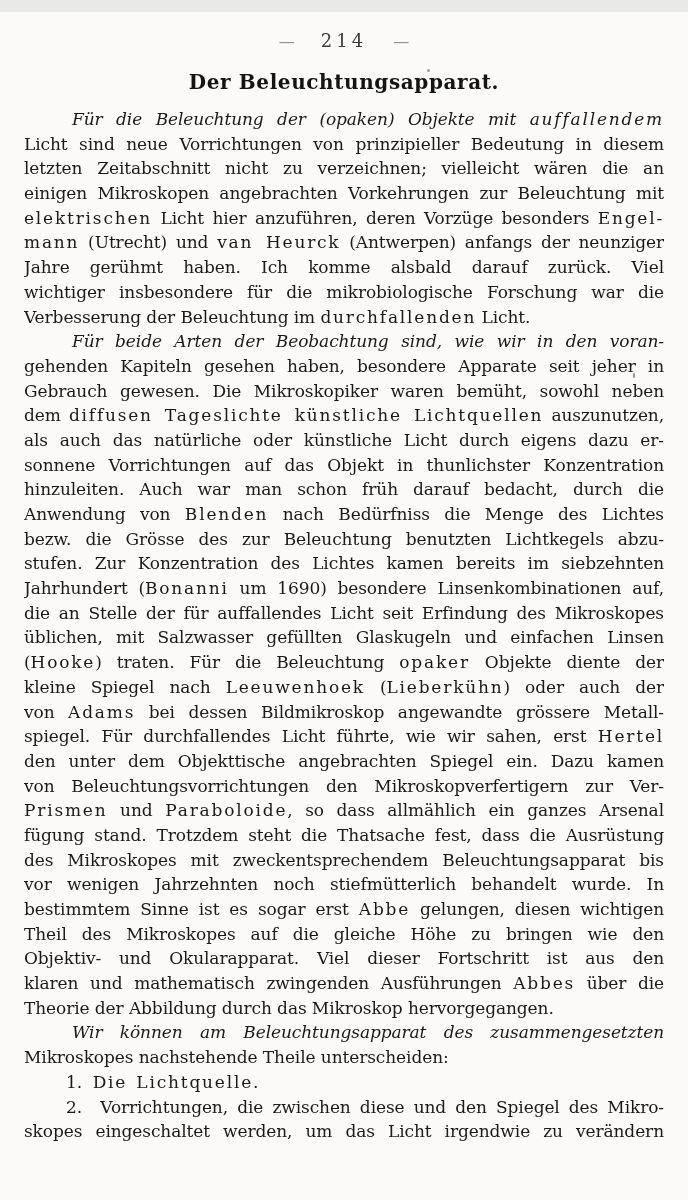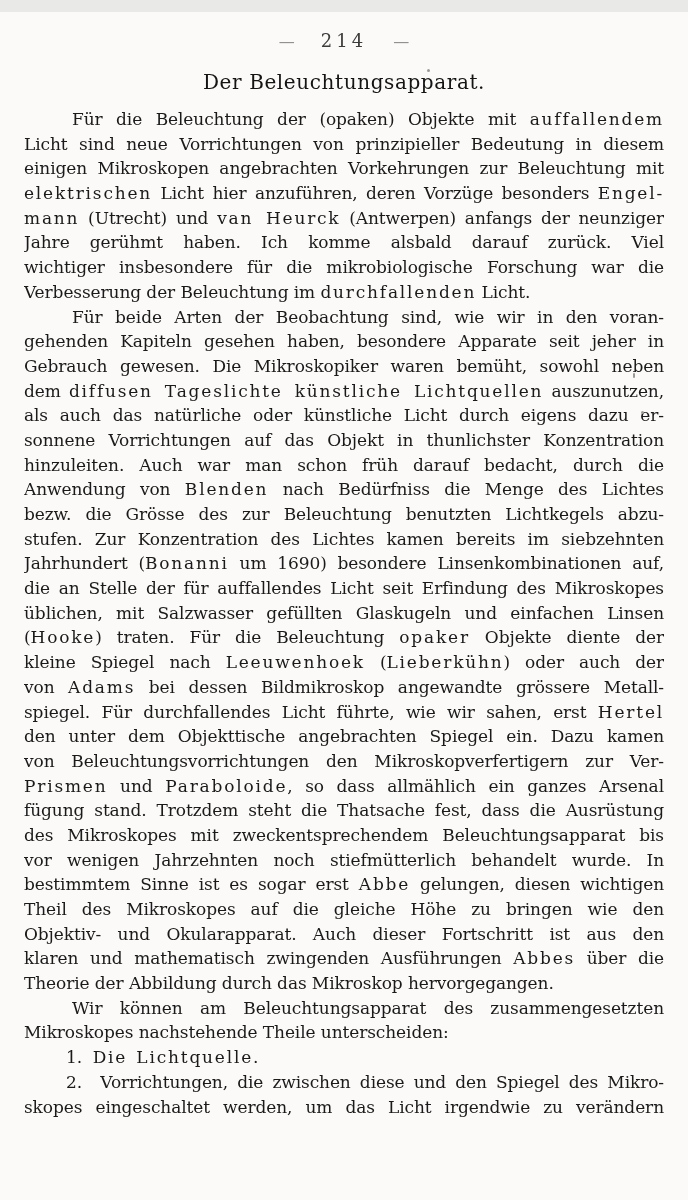--- a/index.html
+++ b/index.html
@@ -23,21 +23,21 @@
   }
   .pagenum .dash { color: #8d8d8b; letter-spacing: 0; padding: 0 26px; font-size: 16px; }
   .pagenum .num  { letter-spacing: 4px; }
   .heading {
     position: absolute;
     top: 58px; left: 0;
     width: 100%;
     margin: 0;
     text-align: center;
     font-size: 20px;
-    font-weight: normal;
+    font-weight: bold;
     letter-spacing: 0.6px;
     color: #141414;
   }
   .text {
     position: absolute;
     top: 95px;
     left: 24px;
     width: 640px;
   }
   .line {
@@ -45,41 +45,42 @@
     line-height: 24.7px;
     height: 24.7px;
     letter-spacing: -0.1px;
     white-space: normal;
     text-align: justify;
     text-align-last: justify;
     -moz-text-align-last: justify;
     overflow: hidden;
   }
   .line.left { text-align: center; text-align-last: left; -moz-text-align-last: left; }
-  .line.ind-para { text-indent: 48px; }
+  .line.ind-para { text-indent: 48px; font-style: italic; }
   .line.ind-list { text-indent: 42px; }
   .sp { letter-spacing: 1.8px; word-spacing: 2px; }
   .speck { position: absolute; background: #9a9a96; border-radius: 50%; }
   .speck.s1 { left: 427px; top: 57px;  width: 3px; height: 3px; }
   .speck.s2 { left: 633px; top: 361px; width: 2px; height: 5px; border-radius: 1px; }
   .speck.s3 { left: 641px; top: 399px; width: 3px; height: 3px; }
 </style>
 </head>
 <body>
 
 <div class="page">
   <div class="pagenum">
     <span class="dash">—</span><span class="num">214</span><span class="dash">—</span>
   </div>
 
   <h1 class="heading">Der Beleuchtungsapparat.</h1>
 
   <div class="text" id="lines">
       <div class="line ind-para">Für die Beleuchtung der (opaken) Objekte mit <span class="sp">auffallendem</span></div>
       <div class="line">Licht sind neue Vorrichtungen von prinzipieller Bedeutung in diesem</div>
+      <div class="line">letzten Zeitabschnitt nicht zu verzeichnen; vielleicht wären die an</div>
       <div class="line">einigen Mikroskopen angebrachten Vorkehrungen zur Beleuchtung mit</div>
       <div class="line"><span class="sp">elektrischen</span> Licht hier anzuführen, deren Vorzüge besonders <span class="sp">Engel-</span></div>
       <div class="line"><span class="sp">mann</span> (Utrecht) und <span class="sp">van Heurck</span> (Antwerpen) anfangs der neunziger</div>
       <div class="line">Jahre gerühmt haben. Ich komme alsbald darauf zurück. Viel</div>
       <div class="line">wichtiger insbesondere für die mikrobiologische Forschung war die</div>
       <div class="line left">Verbesserung der Beleuchtung im <span class="sp">durchfallenden</span> Licht.</div>
       <div class="line ind-para">Für beide Arten der Beobachtung sind, wie wir in den voran-</div>
       <div class="line">gehenden Kapiteln gesehen haben, besondere Apparate seit jeher in</div>
       <div class="line">Gebrauch gewesen. Die Mikroskopiker waren bemüht, sowohl neben</div>
       <div class="line">dem <span class="sp">diffusen Tageslichte künstliche Lichtquellen</span> auszunutzen,</div>
@@ -97,21 +98,21 @@
       <div class="line">von <span class="sp">Adams</span> bei dessen Bildmikroskop angewandte grössere Metall-</div>
       <div class="line">spiegel. Für durchfallendes Licht führte, wie wir sahen, erst <span class="sp">Hertel</span></div>
       <div class="line">den unter dem Objekttische angebrachten Spiegel ein. Dazu kamen</div>
       <div class="line">von Beleuchtungsvorrichtungen den Mikroskopverfertigern zur Ver-</div>
       <div class="line"><span class="sp">Prismen</span> und <span class="sp">Paraboloide</span>, so dass allmählich ein ganzes Arsenal</div>
       <div class="line">fügung stand. Trotzdem steht die Thatsache fest, dass die Ausrüstung</div>
       <div class="line">des Mikroskopes mit zweckentsprechendem Beleuchtungsapparat bis</div>
       <div class="line">vor wenigen Jahrzehnten noch stiefmütterlich behandelt wurde. In</div>
       <div class="line">bestimmtem Sinne ist es sogar erst <span class="sp">Abbe</span> gelungen, diesen wichtigen</div>
       <div class="line">Theil des Mikroskopes auf die gleiche Höhe zu bringen wie den</div>
-      <div class="line">Objektiv- und Okularapparat. Auch dieser Fortschritt ist aus den</div>
+      <div class="line">Objektiv- und Okularapparat. Viel dieser Fortschritt ist aus den</div>
       <div class="line">klaren und mathematisch zwingenden Ausführungen <span class="sp">Abbes</span> über die</div>
       <div class="line left">Theorie der Abbildung durch das Mikroskop hervorgegangen.</div>
       <div class="line ind-para">Wir können am Beleuchtungsapparat des zusammengesetzten</div>
       <div class="line left">Mikroskopes nachstehende Theile unterscheiden:</div>
       <div class="line left ind-list">1.&nbsp;&nbsp;<span class="sp">Die Lichtquelle</span>.</div>
       <div class="line ind-list">2.&nbsp;&nbsp;Vorrichtungen, die zwischen diese und den Spiegel des Mikro-</div>
       <div class="line">skopes eingeschaltet werden, um das Licht irgendwie zu verändern</div>
     </div>
 
   <div class="speck s1"></div>

